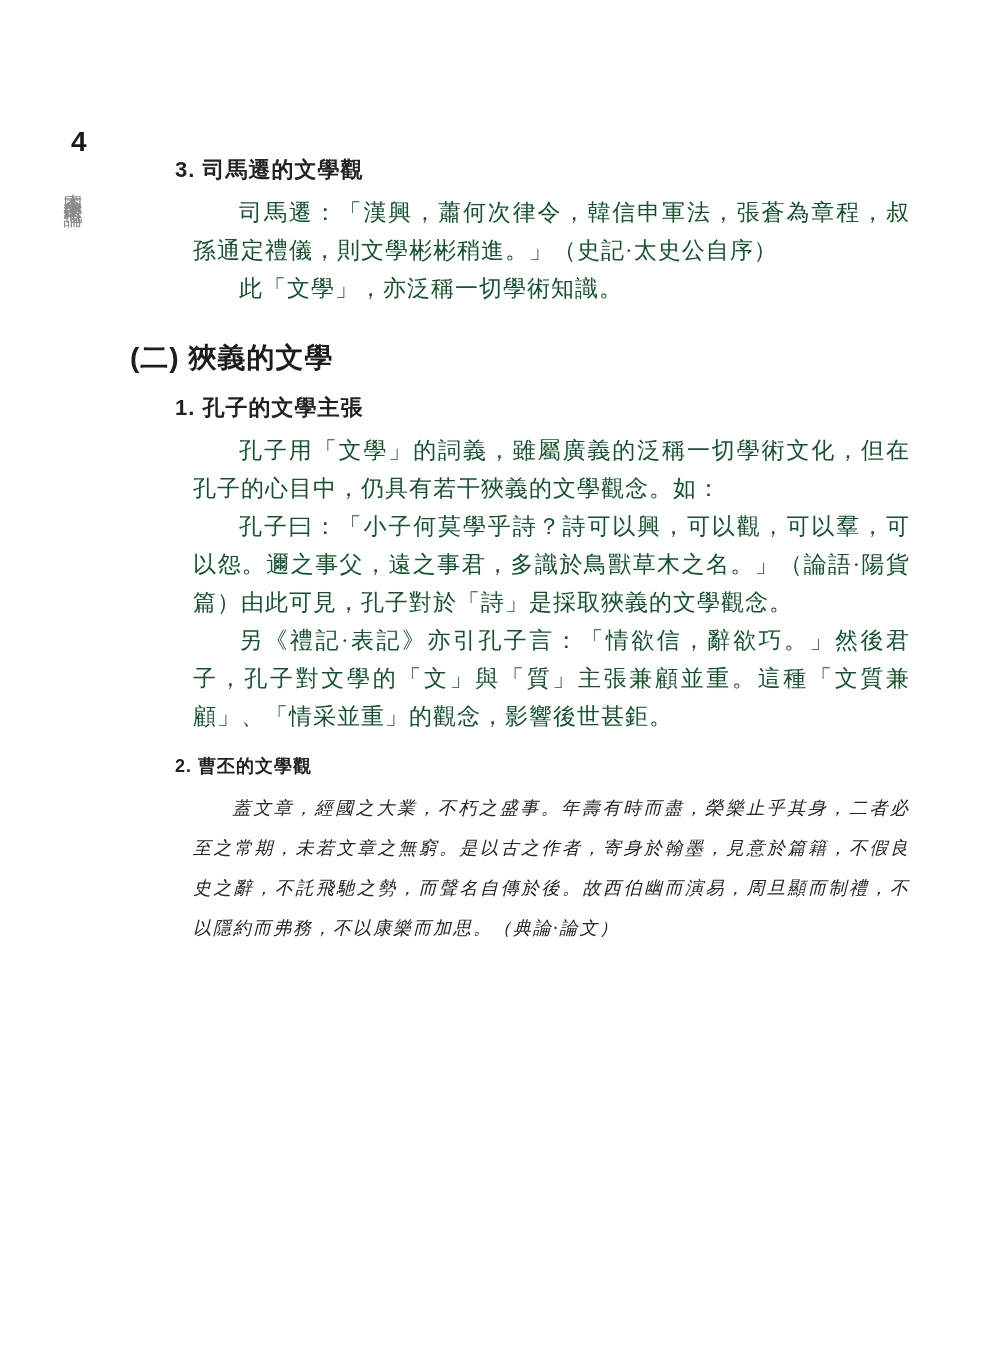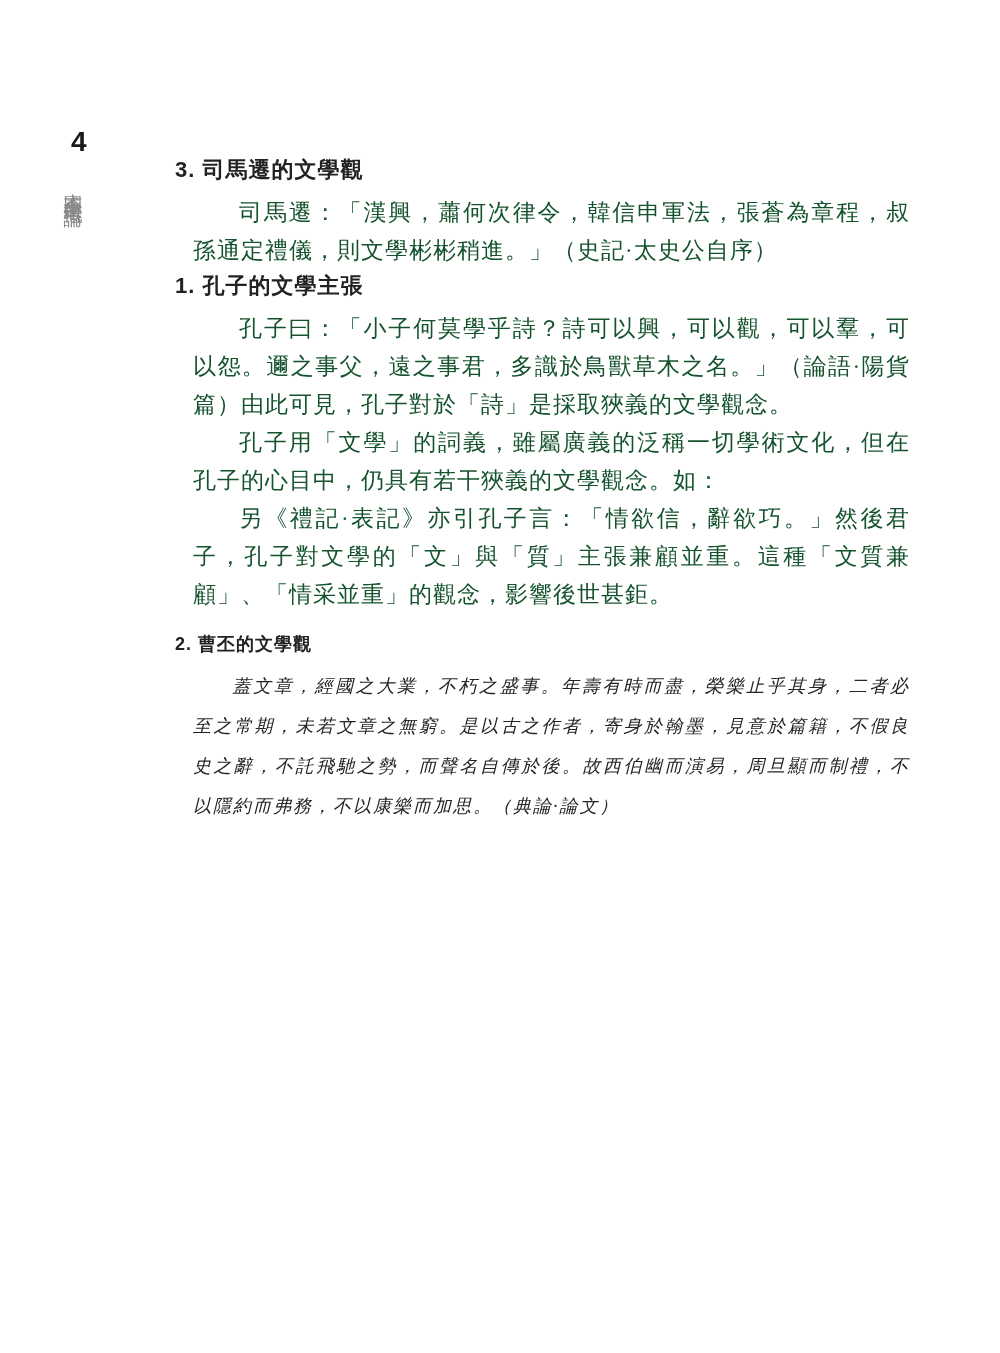--- a/index.html
+++ b/index.html
@@ -99,28 +99,30 @@
   <div class="pagenum">4</div>
 
   <div class="side-title">本國文學概論</div>
 
   <main class="content">
 
     <h3 class="subhead">3. 司馬遷的文學觀</h3>
 
     <p class="body-p indent">司馬遷：「漢興，蕭何次律令，韓信申軍法，張蒼為章程，叔孫通定禮儀，則文學彬彬稍進。」（史記·太史公自序）</p>
 
+    <p class="body-p indent">此「文學」，亦泛稱一切學術知識。</p>
 
 
+    <h2 class="section-head">(二) 狹義的文學</h2>
 
     <h3 class="subhead">1. 孔子的文學主張</h3>
 
+    <p class="body-p indent">孔子用「文學」的詞義，雖屬廣義的泛稱一切學術文化，但在孔子的心目中，仍具有若干狹義的文學觀念。如：</p>
+
     <p class="body-p indent">孔子曰：「小子何莫學乎詩？詩可以興，可以觀，可以羣，可以怨。邇之事父，遠之事君，多識於鳥獸草木之名。」（論語·陽貨篇）由此可見，孔子對於「詩」是採取狹義的文學觀念。</p>
-
-    <p class="body-p indent">孔子用「文學」的詞義，雖屬廣義的泛稱一切學術文化，但在孔子的心目中，仍具有若干狹義的文學觀念。如：</p>
 
 
 
     <p class="body-p indent">另《禮記·表記》亦引孔子言：「情欲信，辭欲巧。」然後君子，孔子對文學的「文」與「質」主張兼顧並重。這種「文質兼顧」、「情采並重」的觀念，影響後世甚鉅。</p>
 
     <h3 class="subhead-2">2. 曹丕的文學觀</h3>
 
     <p class="quote-p">蓋文章，經國之大業，不朽之盛事。年壽有時而盡，榮樂止乎其身，二者必至之常期，未若文章之無窮。是以古之作者，寄身於翰墨，見意於篇籍，不假良史之辭，不託飛馳之勢，而聲名自傳於後。故西伯幽而演易，周旦顯而制禮，不以隱約而弗務，不以康樂而加思。（典論·論文）</p>
 
   </main>

